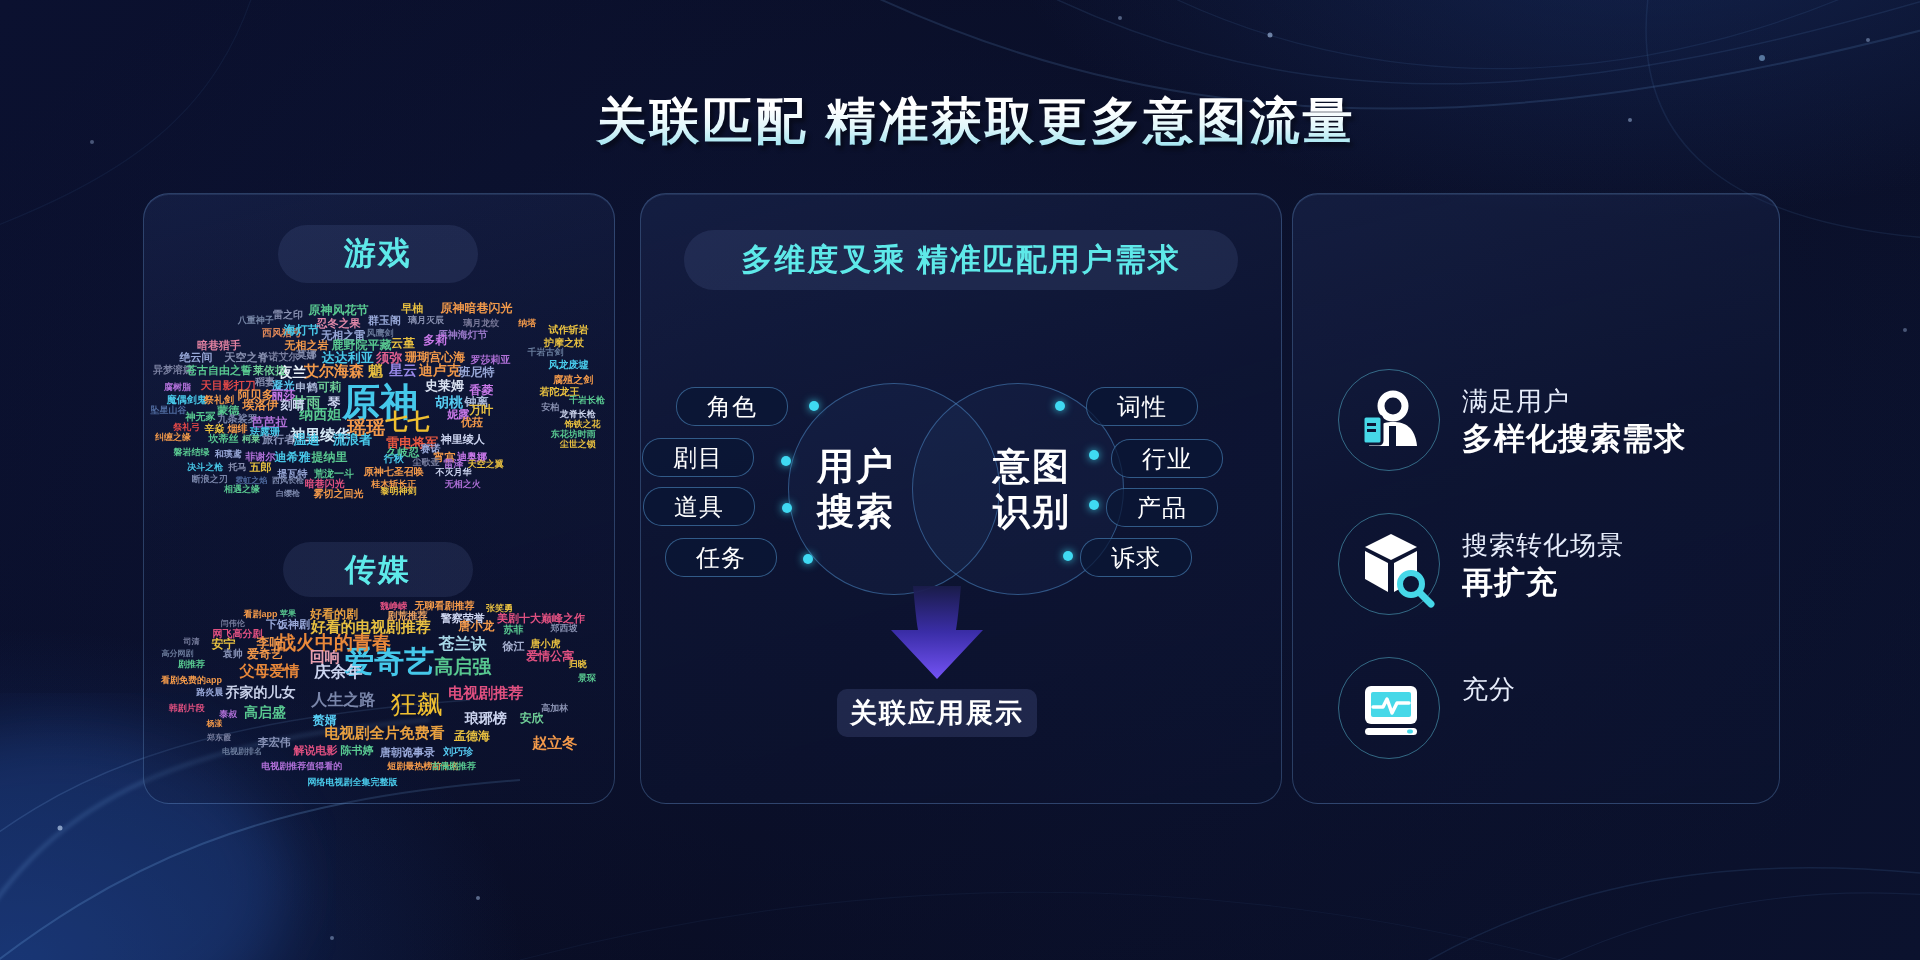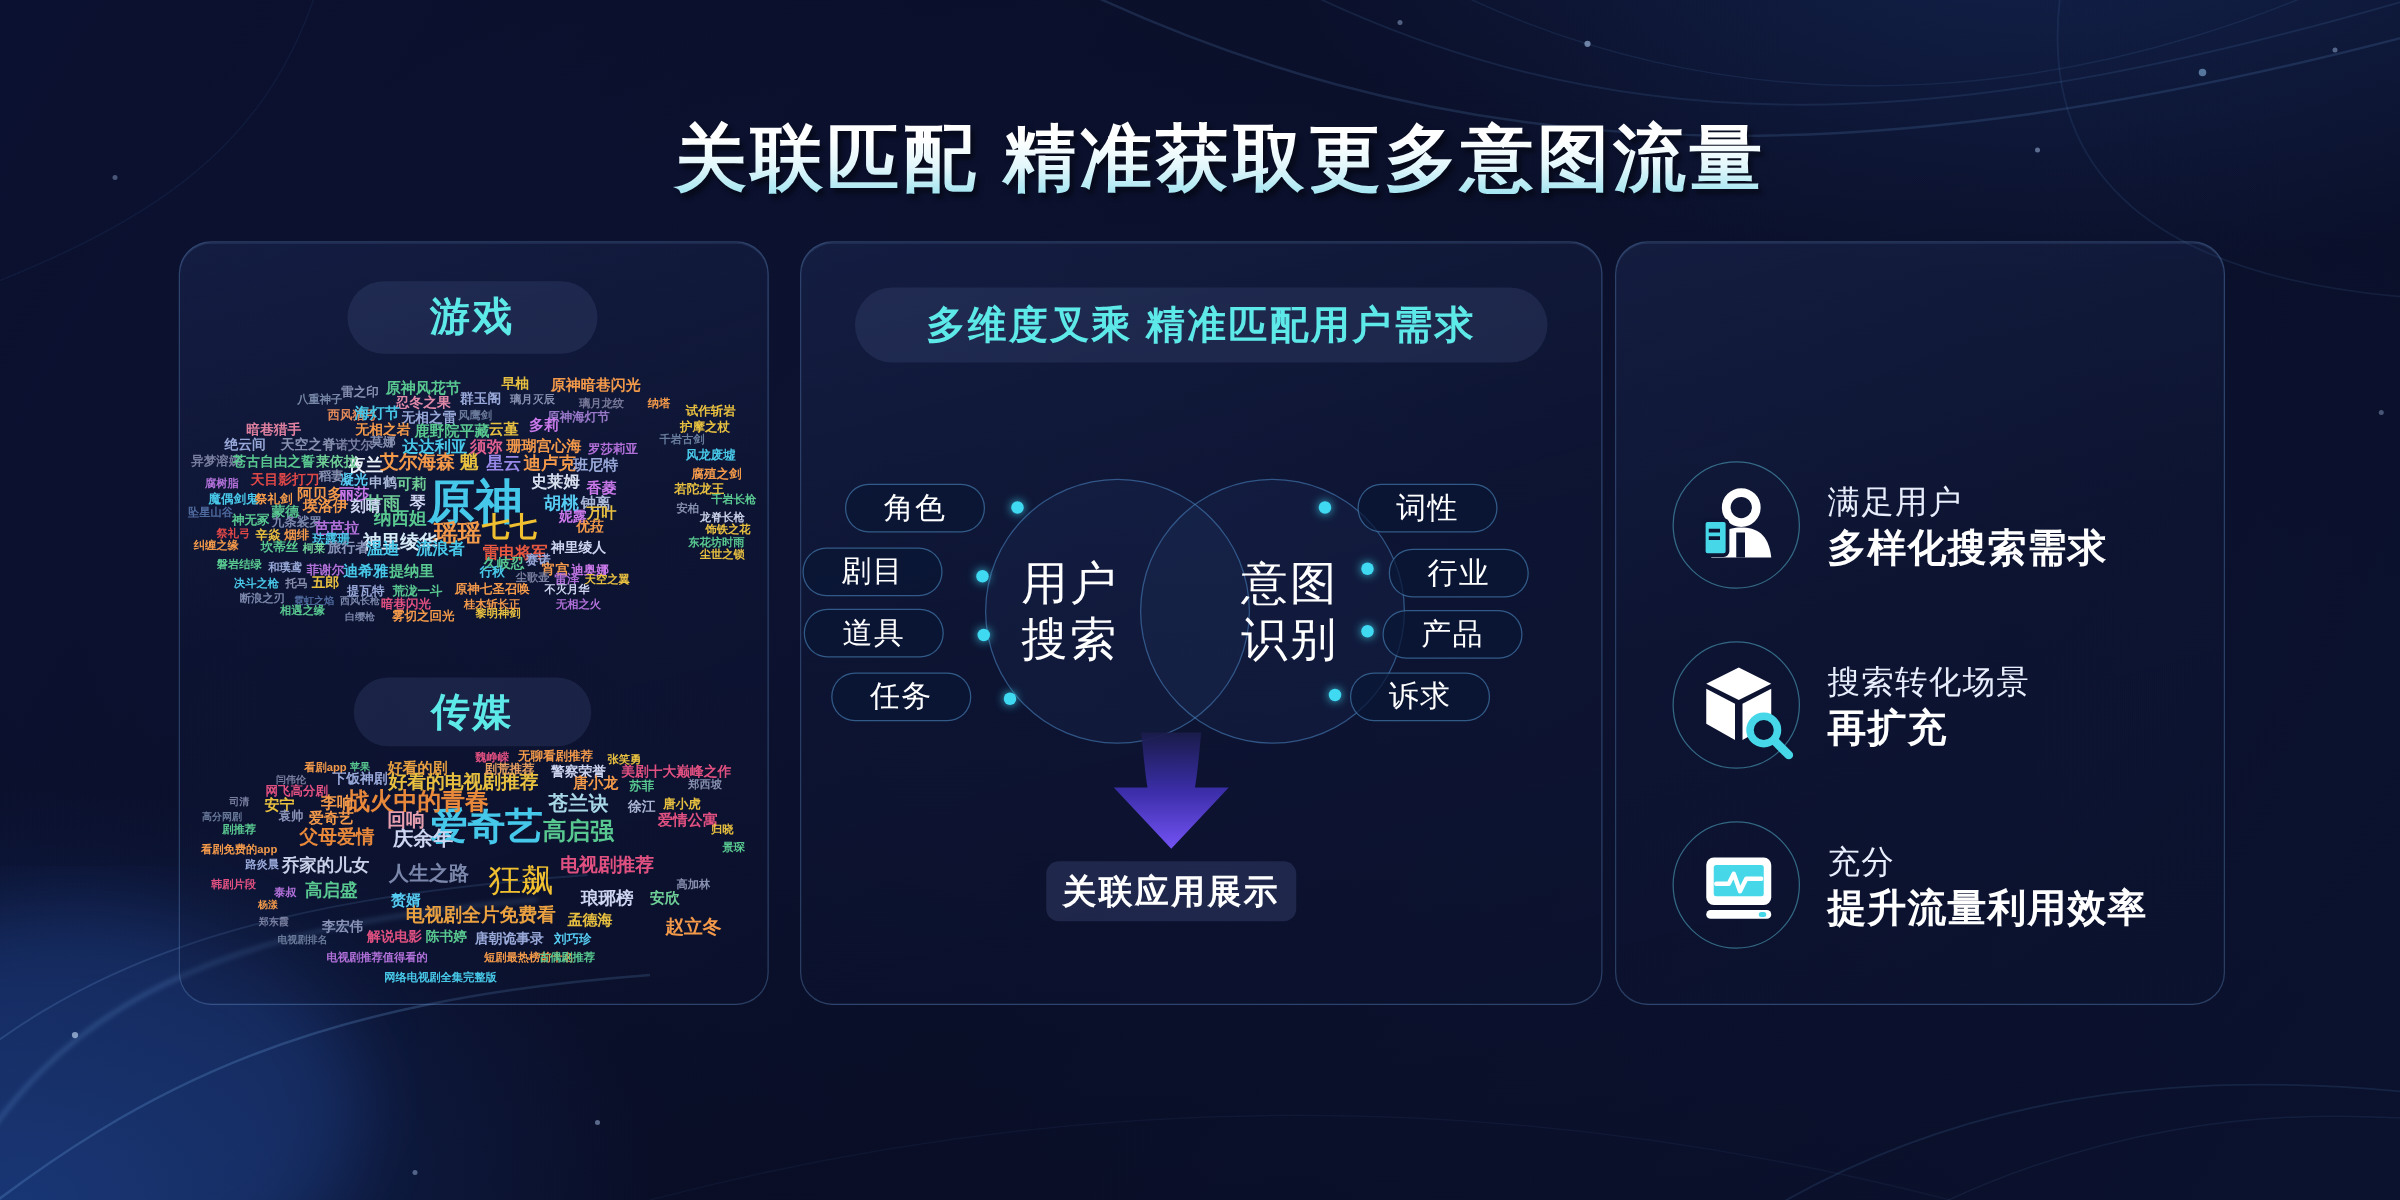--- a/index.html
+++ b/index.html
@@ -9,21 +9,21 @@
     background:
       radial-gradient(900px 420px at 85% -8%, rgba(40,80,160,0.30), transparent 70%),
       radial-gradient(700px 460px at 1% 100%, rgba(36,90,190,0.32), transparent 72%),
       radial-gradient(1400px 800px at 50% 45%, rgba(16,26,64,0.45), transparent 78%),
       linear-gradient(120deg,#0b1130,#090d24 50%,#0b122e);
   }
   #bg-decor{position:absolute;inset:0;pointer-events:none;}
   
   #page-title{
     position:absolute;left:0;right:0;top:88px;margin:0;text-align:center;
-    font-size:58px;font-weight:800;letter-spacing:3px;
+    font-size:50px;font-weight:800;letter-spacing:3px;
     background:linear-gradient(180deg,#ffffff 30%,#e2f7fb 58%,#9fe4f0 88%);
     -webkit-background-clip:text;background-clip:text;color:transparent;
     filter:drop-shadow(3px 4px 2px rgba(0,0,0,0.45));
     padding-left:32px;
   }
   
   .panel{
     position:absolute;border-radius:26px;
     border:1px solid rgba(115,165,225,0.30);
     background:linear-gradient(165deg,rgba(46,66,120,0.26) 0%,rgba(20,30,66,0.22) 45%,rgba(13,21,50,0.28) 100%);
@@ -50,21 +50,21 @@
   
   .venn-circle{
     position:absolute;width:210px;height:210px;border-radius:50%;
     border:1px solid rgba(75,135,195,0.55);
     background:rgba(70,110,180,0.07);
   }
   #venn-left{left:788px;top:383px;}
   #venn-right{left:912px;top:383px;}
   .venn-label{
     position:absolute;transform:translate(-50%,-50%);text-align:center;
-    color:#fff;font-size:37px;font-weight:400;line-height:1.22;letter-spacing:2px;
+    color:#fff;font-size:37px;font-weight:700;line-height:1.22;letter-spacing:2px;
   }
   .venn-label span{display:block;}
   #venn-label-left{left:856px;top:489px;}
   #venn-label-right{left:1032px;top:489px;}
   
   .mtag{
     position:absolute;height:37px;line-height:37px;padding:0 30px;border-radius:19px;
     background:rgba(10,22,52,0.72);border:1px solid rgba(90,160,220,0.50);
     color:#fff;font-size:24px;font-weight:500;letter-spacing:1px;
   }
@@ -411,15 +411,14 @@
   <div class="ritem-circle" id="ritem3-circle">
     <svg width="100" height="100" viewBox="0 0 100 100">
       <rect x="26" y="28" width="52" height="38" rx="6" fill="#ffffff"></rect>
       <rect x="32" y="34" width="40" height="25" rx="2" fill="#46d8e8"></rect>
       <polyline points="34,49 44,49 48,41 53,55 58,45 70,45" fill="none" stroke="#ffffff" stroke-width="3.5" stroke-linejoin="round" stroke-linecap="round"></polyline>
       <rect x="26" y="70" width="52" height="7" rx="3.5" fill="#ffffff"></rect>
       <rect x="68" y="71.5" width="6" height="4" rx="2" fill="#46d8e8"></rect>
     </svg>
   </div>
   <div class="ritem-l1" id="r3l1">充分</div>
-  <div class="ritem-l2" id="r3l2">提升流量利用效率</div>
 
 </div>
 
 </body></html>

